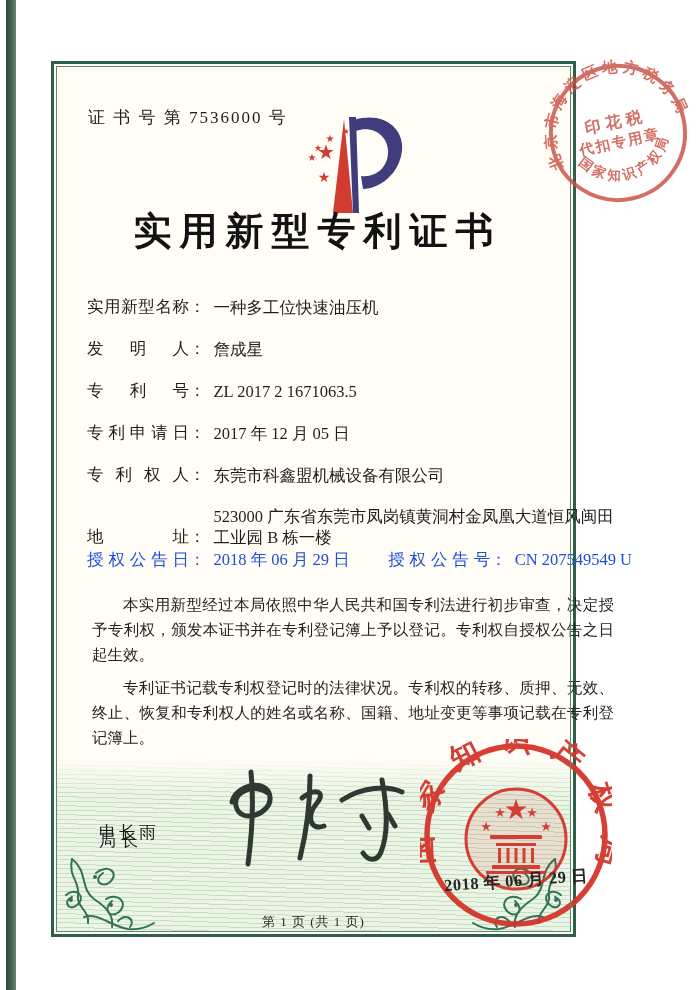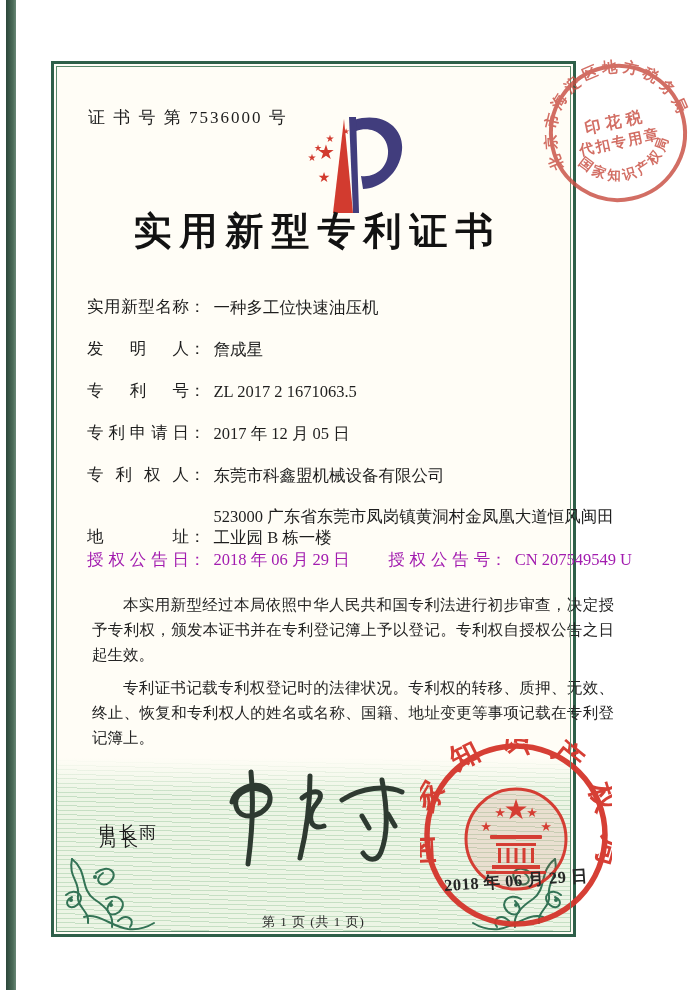--- a/index.html
+++ b/index.html
@@ -31,21 +31,21 @@
   .tax-stamp{
     position:absolute;left:543px;top:58px;width:150px;height:150px;
     transform:rotate(-12deg);opacity:.82;z-index:8;
   }
   .fields{position:absolute;left:33px;top:232px;width:545px;z-index:3;}
   .row{display:flex;align-items:flex-end;font-size:16.5px;line-height:22px;margin-bottom:20px;color:#1e1e1e;}
   .lbl{flex:0 0 auto;width:102px;text-align:justify;text-align-last:justify;}
   .colon{flex:0 0 auto;margin-right:8px;}
   .val{flex:1 1 auto;line-height:21px;}
   .row-addr{margin-bottom:1px;}
-  .row-grant{display:flex;justify-content:space-between;font-size:16.5px;line-height:22px;color:#a21caf;}
+  .row-grant{display:flex;justify-content:space-between;font-size:16.5px;line-height:22px;color:#1d4ed8;}
   .grant-group{display:flex;}
   .paras{
     position:absolute;left:30px;top:520px;width:538px;z-index:3;
     font-size:15.5px;line-height:25px;text-align:justify;color:#242424;
   }
   .paras p{margin:8px;text-indent:2em;}
   .band{
     position:absolute;left:2px;right:2px;bottom:2px;height:174px;z-index:1;
     background-color:#ecf5e5;
     background-image:repeating-linear-gradient(1.5deg, rgba(108,172,118,.30) 0 1px, rgba(255,255,255,0) 1px 4.5px);

